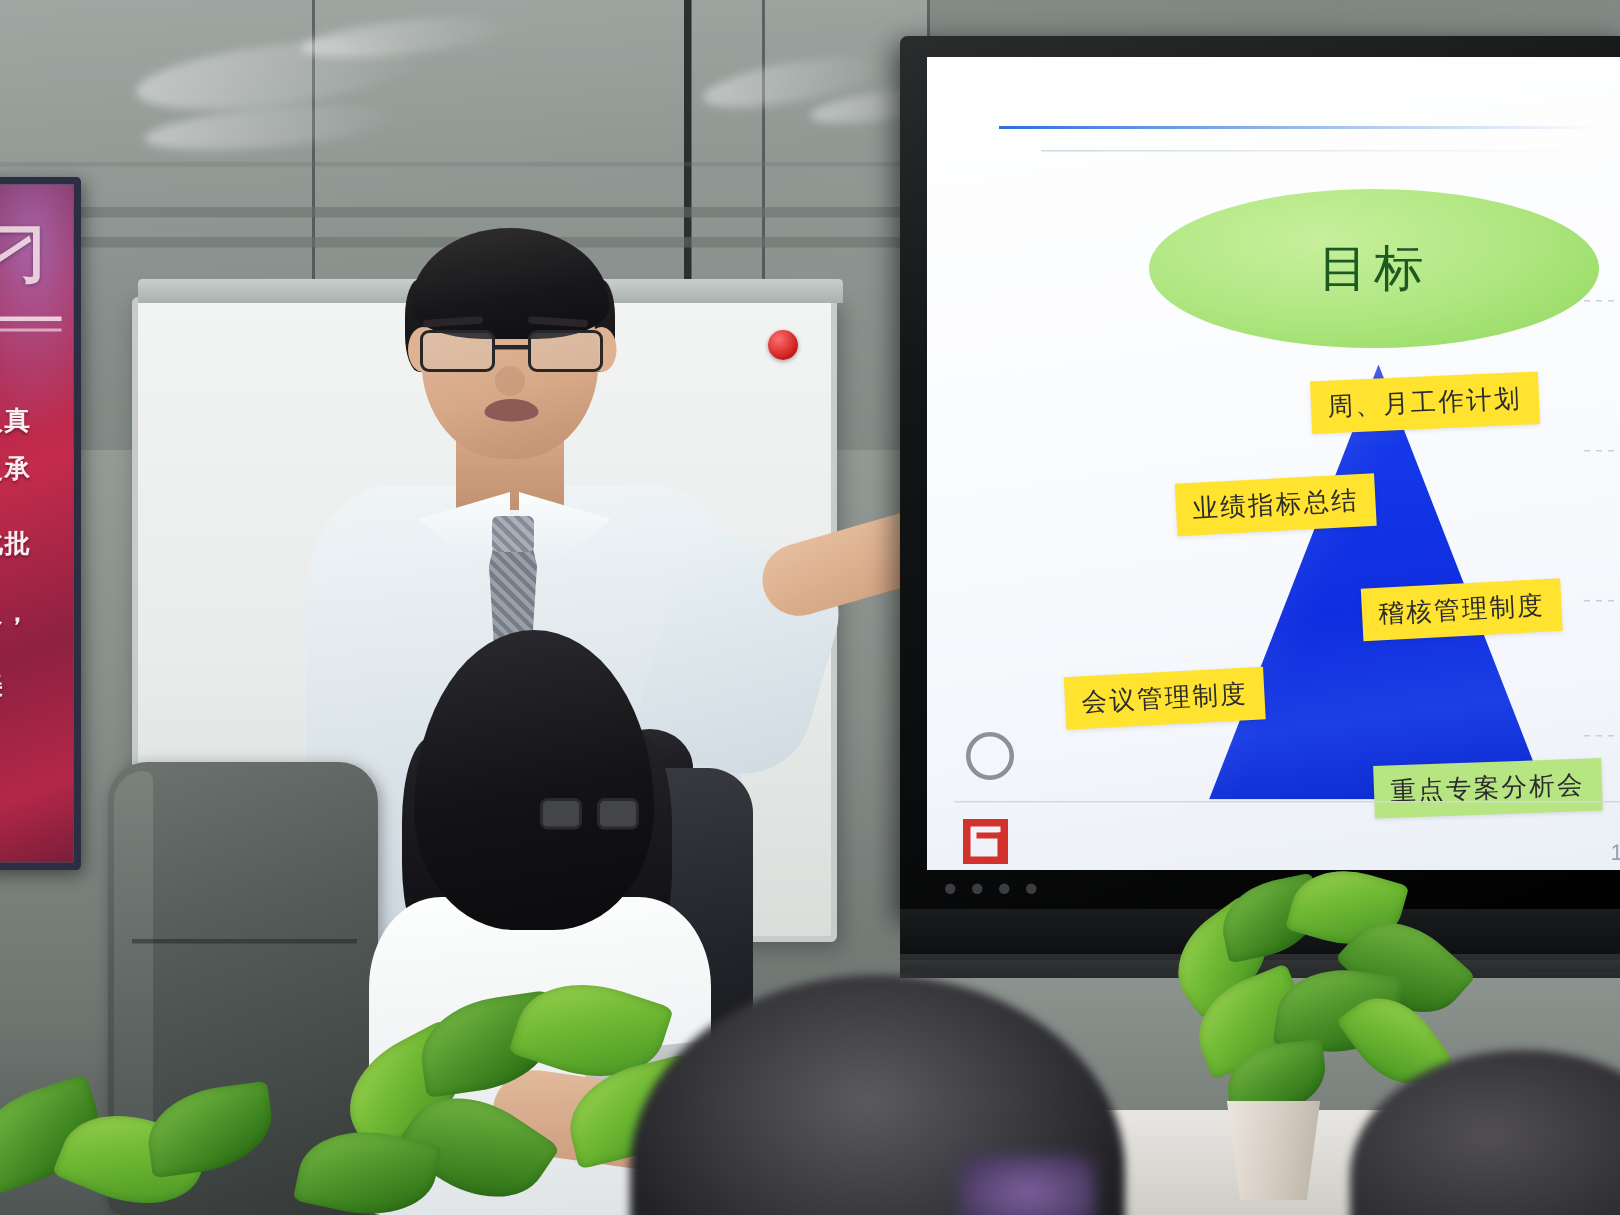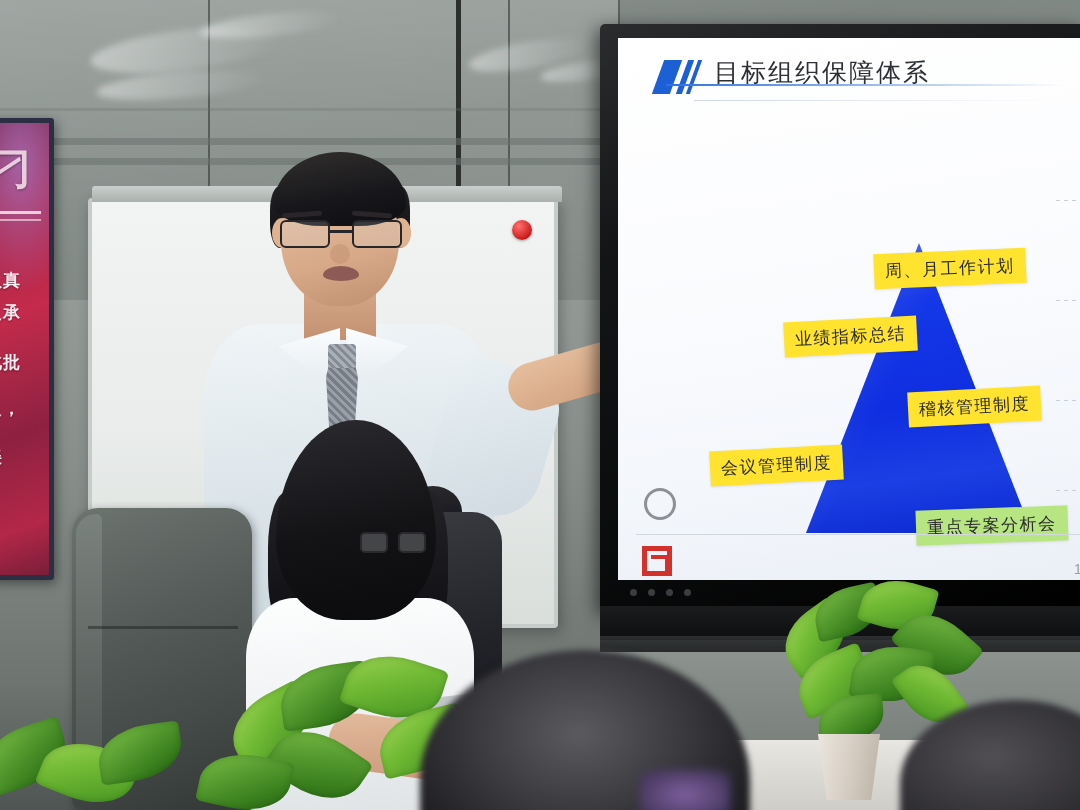--- a/index.html
+++ b/index.html
@@ -492,31 +492,26 @@
     <div class="p-nose"></div>
     <div class="p-mouth"></div>
     <div class="p-arm"></div>
     <div class="p-hand"></div>
     <div class="p-paper"></div>
   </div>
 
   <div class="display">
     <div class="screen">
 
-      <div class="slide-header">
-        <div class="slash-logo">
-          <span class="a"></span>
-            <span class="b"></span>
-            <span class="c"></span>
-        </div>
-        <div class="slide-title">目标组织保障体系</div>
-      </div>
       <div class="title-rule"></div>
       <div class="title-rule faint"></div>
 
+      <div class="goal-ellipse">
+        <span class="goal-text">目标</span>
+      </div>
 
       <div class="pyramid"></div>
       <div class="pyramid-hi"></div>
 
       <div class="tag yellow" style="left:256px;top:213px;transform:rotate(-2.5deg);">周、月工作计划</div>
       <div class="tag yellow" style="left:166px;top:281px;transform:rotate(-3deg);">业绩指标总结</div>
       <div class="tag yellow" style="left:290px;top:351px;transform:rotate(-3deg);">稽核管理制度</div>
       <div class="tag yellow" style="left:92px;top:410px;transform:rotate(-3deg);">会议管理制度</div>
       <div class="tag green" style="left:298px;top:470px;transform:rotate(-2deg);">重点专案分析会</div>
 

